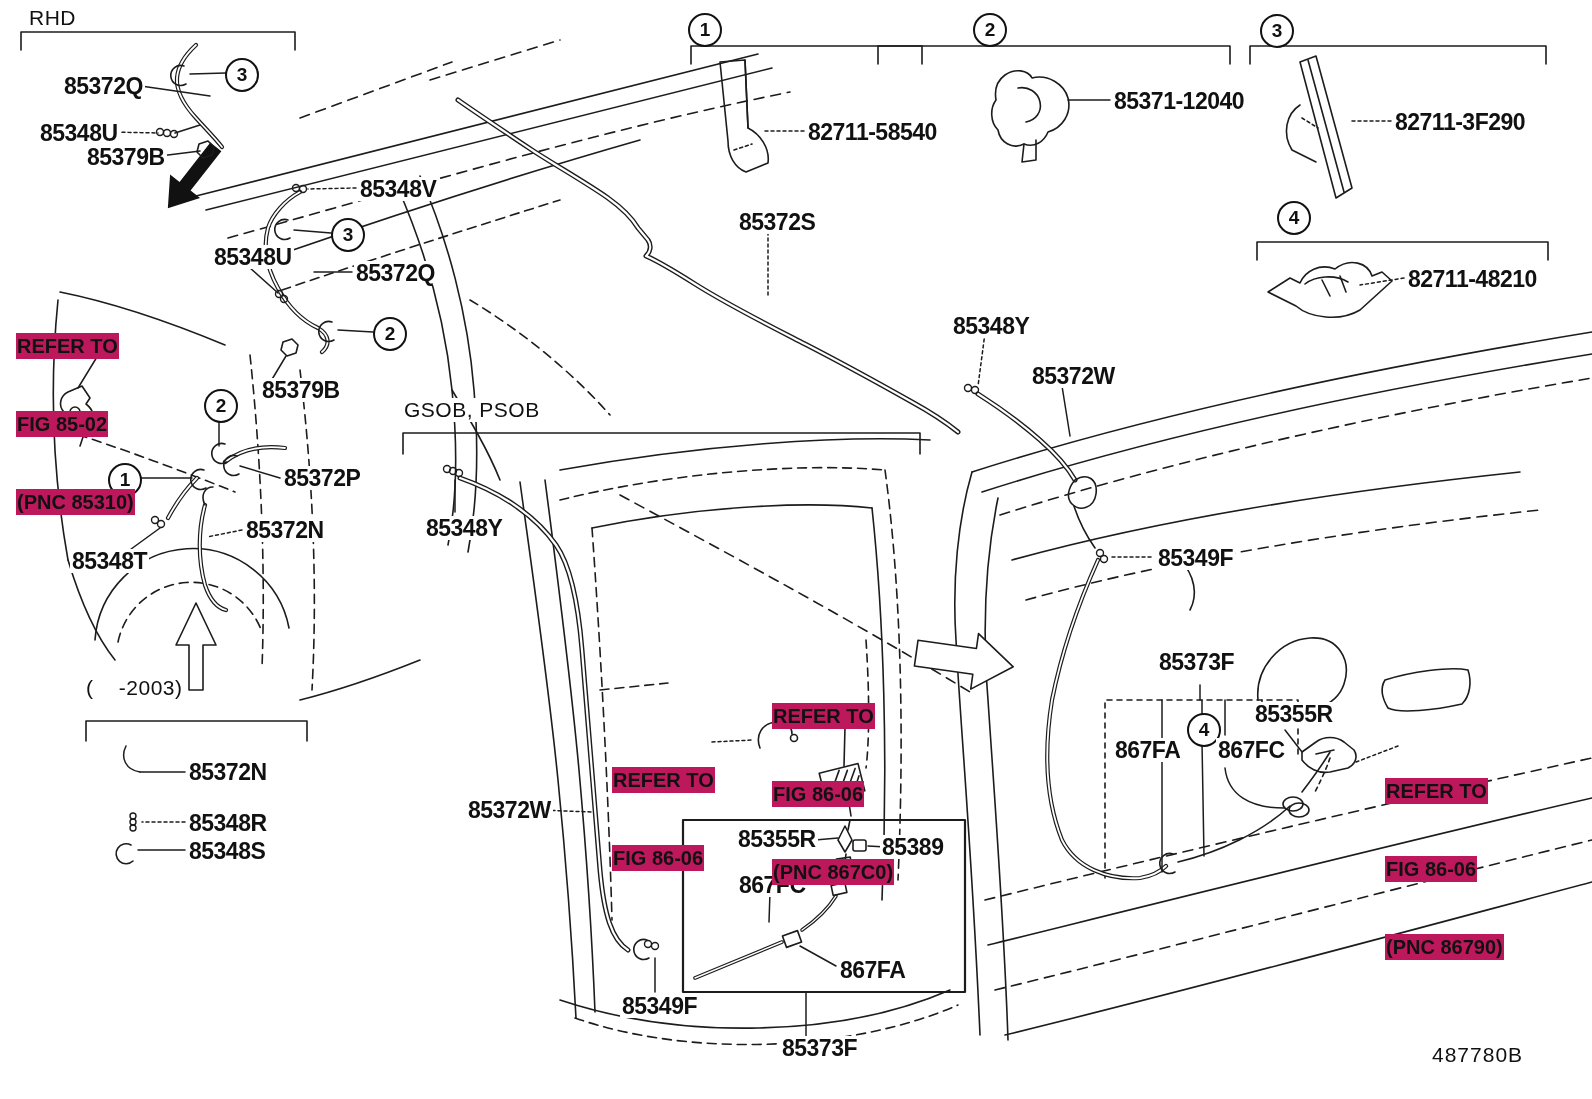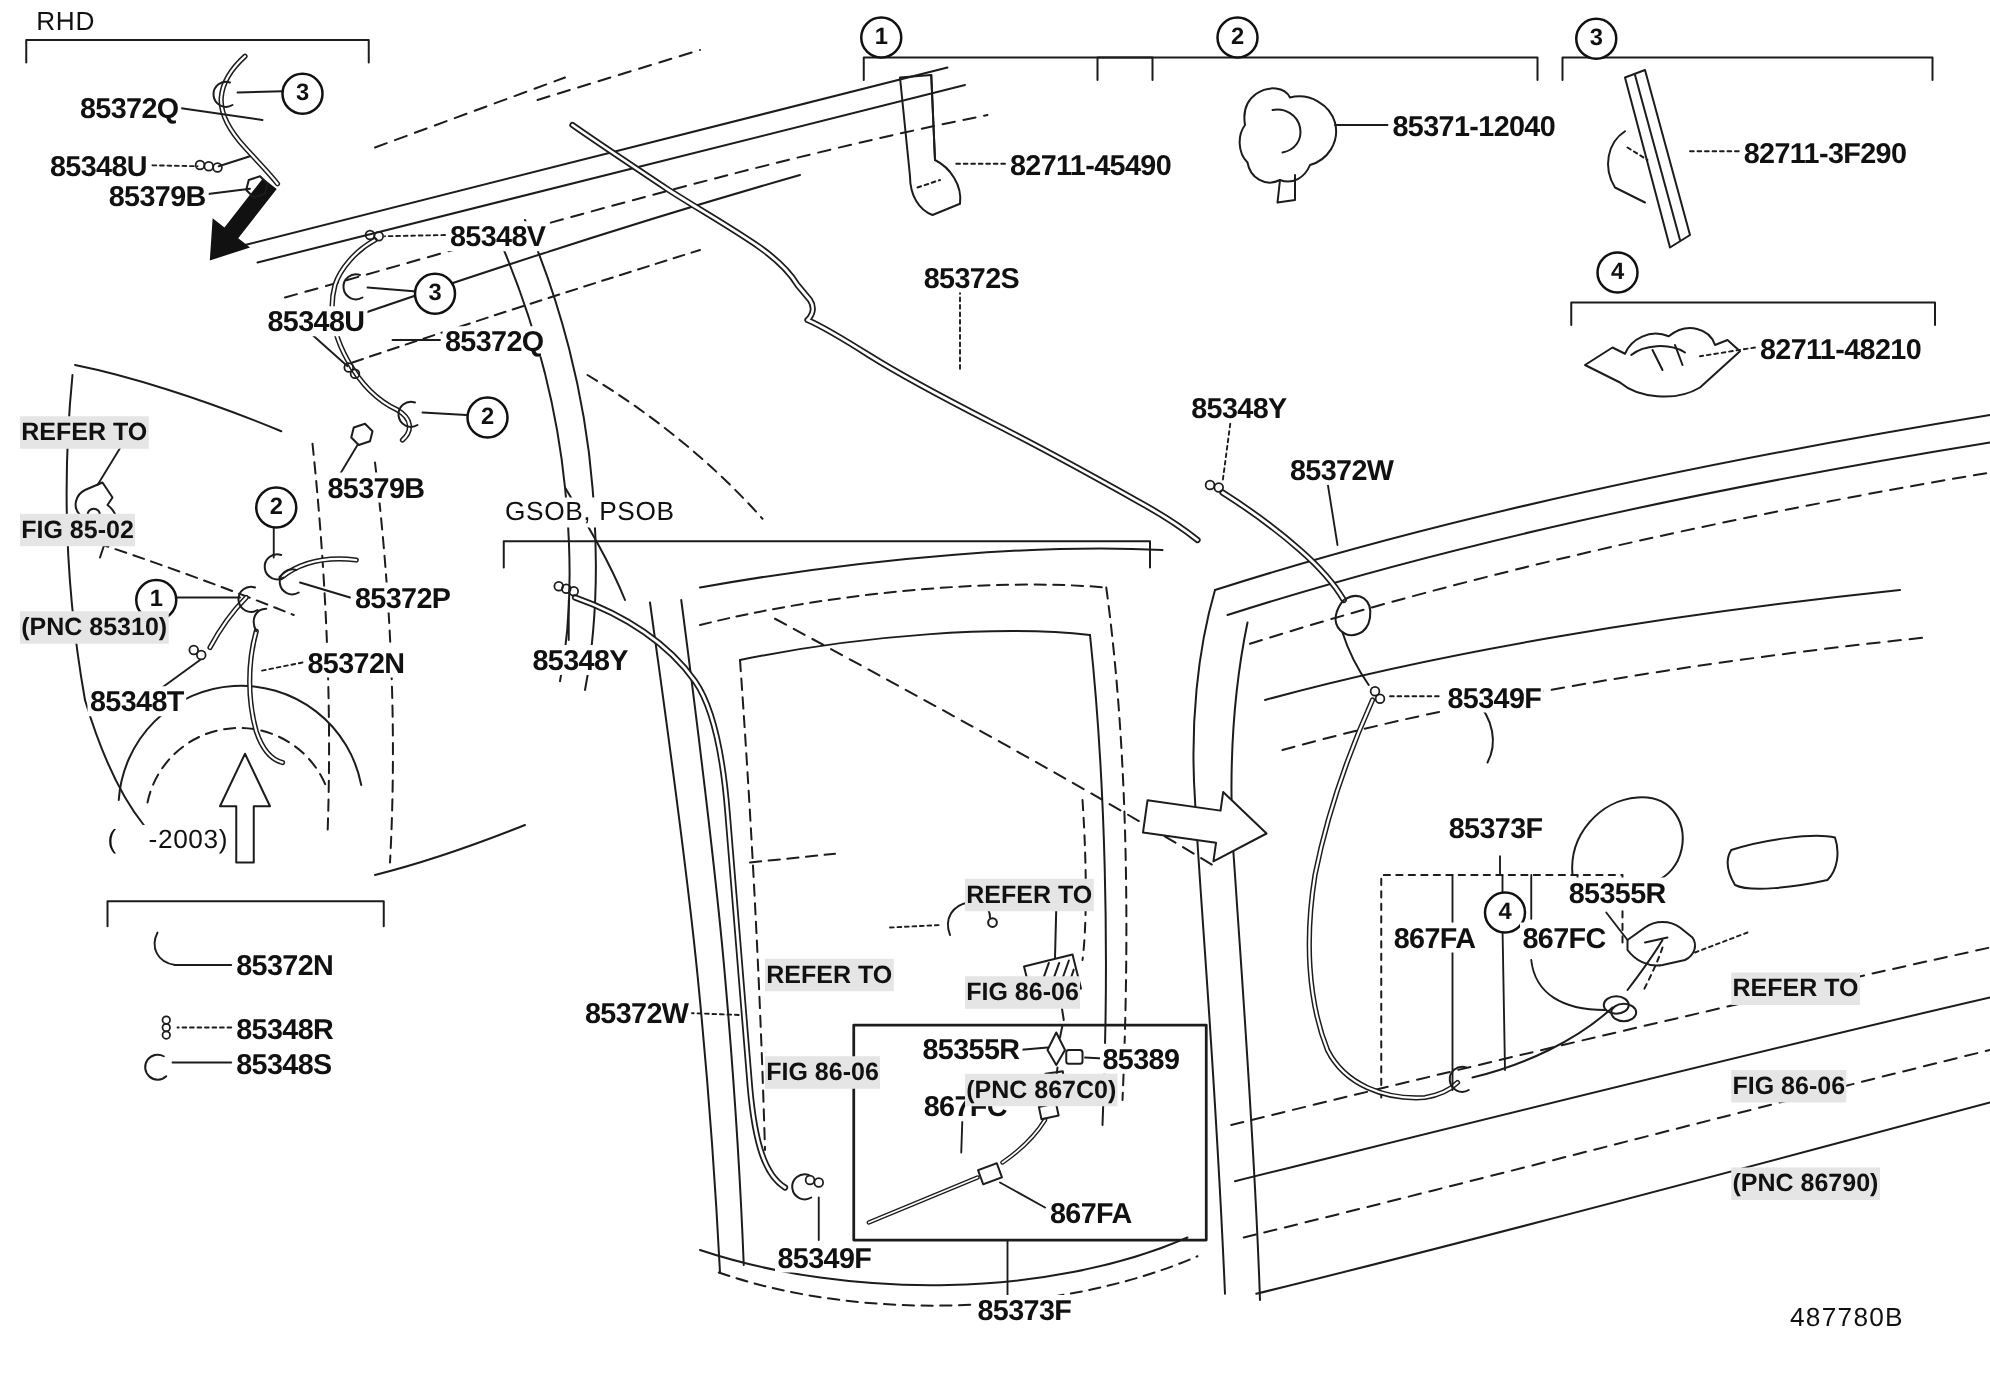--- a/index.html
+++ b/index.html
@@ -5,21 +5,21 @@
   html,body{margin:0;padding:0;background:#fff;}
   .canvas{position:relative;width:1592px;height:1099px;background:#fff;overflow:hidden;
           font-family:"Liberation Sans",sans-serif;color:#111;}
   .canvas svg{position:absolute;left:0;top:0;}
   .lbl{position:absolute;font:bold 23px "Liberation Sans",sans-serif;letter-spacing:-0.5px;
        white-space:pre;background:#fff;padding:0 2px;line-height:1.05;}
   .sec{position:absolute;font:21px "Liberation Sans",sans-serif;letter-spacing:0.5px;
        white-space:pre;background:#fff;padding:0 2px;}
   .note{position:absolute;font:bold 20px "Liberation Sans",sans-serif;line-height:26px;
         white-space:pre;}
-  .note div{background:#e5e5e5;width:max-content;padding:0 1px;}
+  .note div{background:#be185d;width:max-content;padding:0 1px;}
   .circ{position:absolute;width:30px;height:30px;border:2.2px solid #111;border-radius:50%;
         background:#fff;display:flex;align-items:center;justify-content:center;
         font:bold 19px "Liberation Sans",sans-serif;}
   .code{position:absolute;font:21px "Liberation Sans",sans-serif;letter-spacing:1px;}
 </style>
 </head>
 <body>
 
 <div class="canvas">
 
@@ -289,21 +289,21 @@
       <path d="M815,840L838,838"></path>
       <path d="M886,847L868,846"></path>
       <path d="M770,892L769,922"></path>
       <path d="M836,966L800,946"></path>
     </g>
   </g>
 </svg>
 
 <div class="sec" style="left:27px;top:6px">RHD</div>
 <div class="sec" style="left:402px;top:398px">GSOB, PSOB</div>
-<div class="sec" style="left:84px;top:660px">(    -2003)</div>
+<div class="sec" style="left:84px;top:676px">(    -2003)</div>
 
 <div class="circ" style="left:225px;top:58px">3</div>
 <div class="circ" style="left:331px;top:218px">3</div>
 <div class="circ" style="left:373px;top:317px">2</div>
 <div class="circ" style="left:204px;top:389px">2</div>
 <div class="circ" style="left:108px;top:463px">1</div>
 <div class="circ" style="left:688px;top:13px">1</div>
 <div class="circ" style="left:973px;top:13px">2</div>
 <div class="circ" style="left:1260px;top:14px">3</div>
 <div class="circ" style="left:1277px;top:201px">4</div>
@@ -316,21 +316,21 @@
 <div class="lbl" style="left:212px;top:245px">85348U</div>
 <div class="lbl" style="left:354px;top:261px">85372Q</div>
 <div class="lbl" style="left:260px;top:378px">85379B</div>
 <div class="lbl" style="left:282px;top:466px">85372P</div>
 <div class="lbl" style="left:244px;top:518px">85372N</div>
 <div class="lbl" style="left:70px;top:549px">85348T</div>
 <div class="lbl" style="left:187px;top:760px">85372N</div>
 <div class="lbl" style="left:187px;top:811px">85348R</div>
 <div class="lbl" style="left:187px;top:839px">85348S</div>
 
-<div class="lbl" style="left:806px;top:120px">82711-45490</div>
+<div class="lbl" style="left:806px;top:120px">82711-58540</div>
 <div class="lbl" style="left:1112px;top:89px">85371-12040</div>
 <div class="lbl" style="left:1393px;top:110px">82711-3F290</div>
 <div class="lbl" style="left:1406px;top:267px">82711-48210</div>
 
 <div class="lbl" style="left:737px;top:210px">85372S</div>
 <div class="lbl" style="left:951px;top:314px">85348Y</div>
 <div class="lbl" style="left:1030px;top:364px">85372W</div>
 <div class="lbl" style="left:424px;top:516px">85348Y</div>
 <div class="lbl" style="left:466px;top:798px">85372W</div>
 

